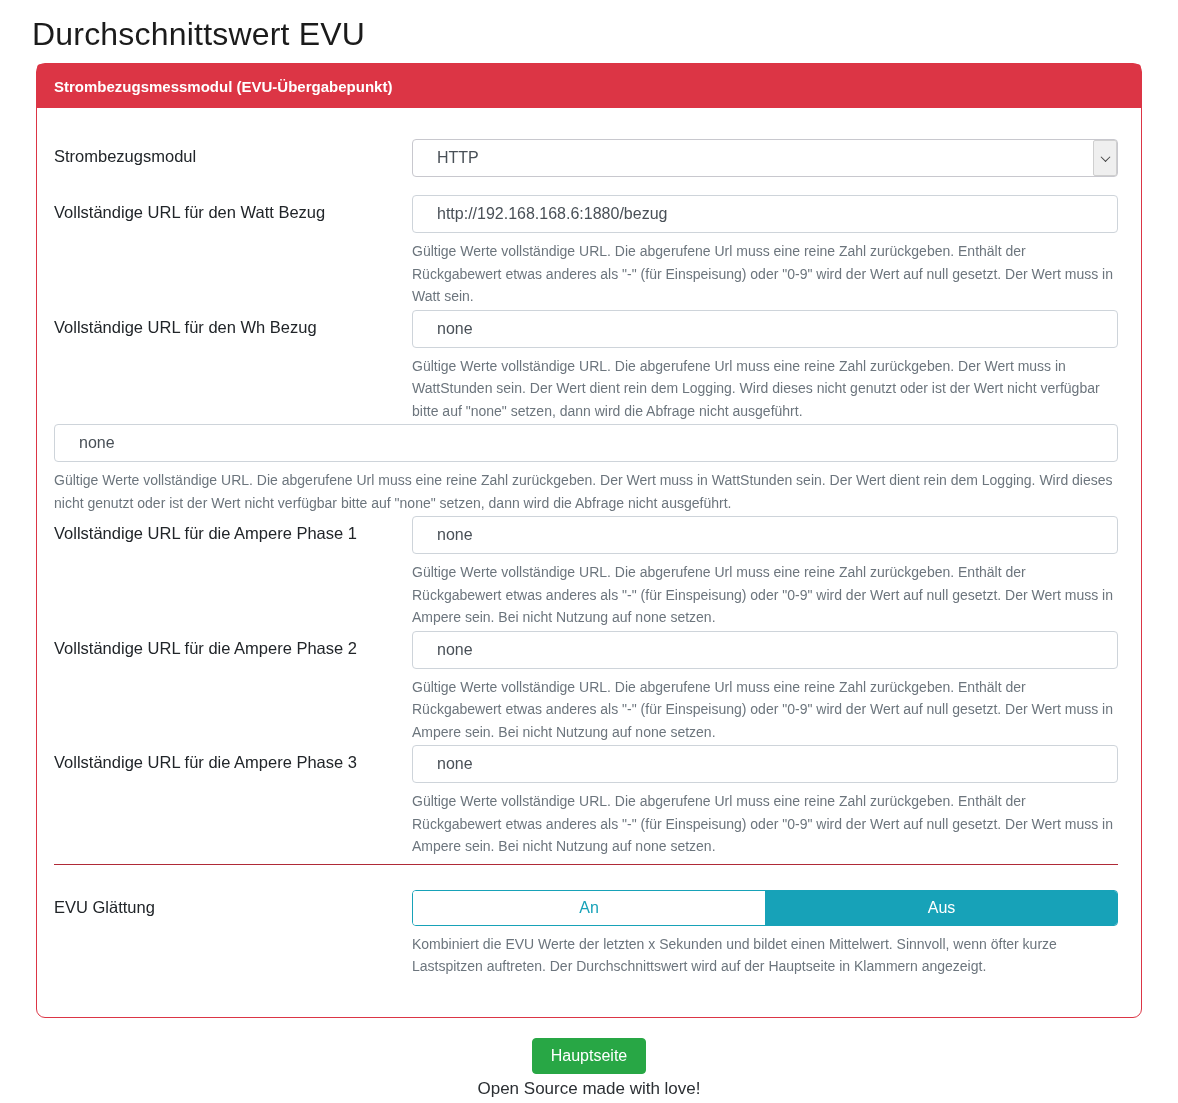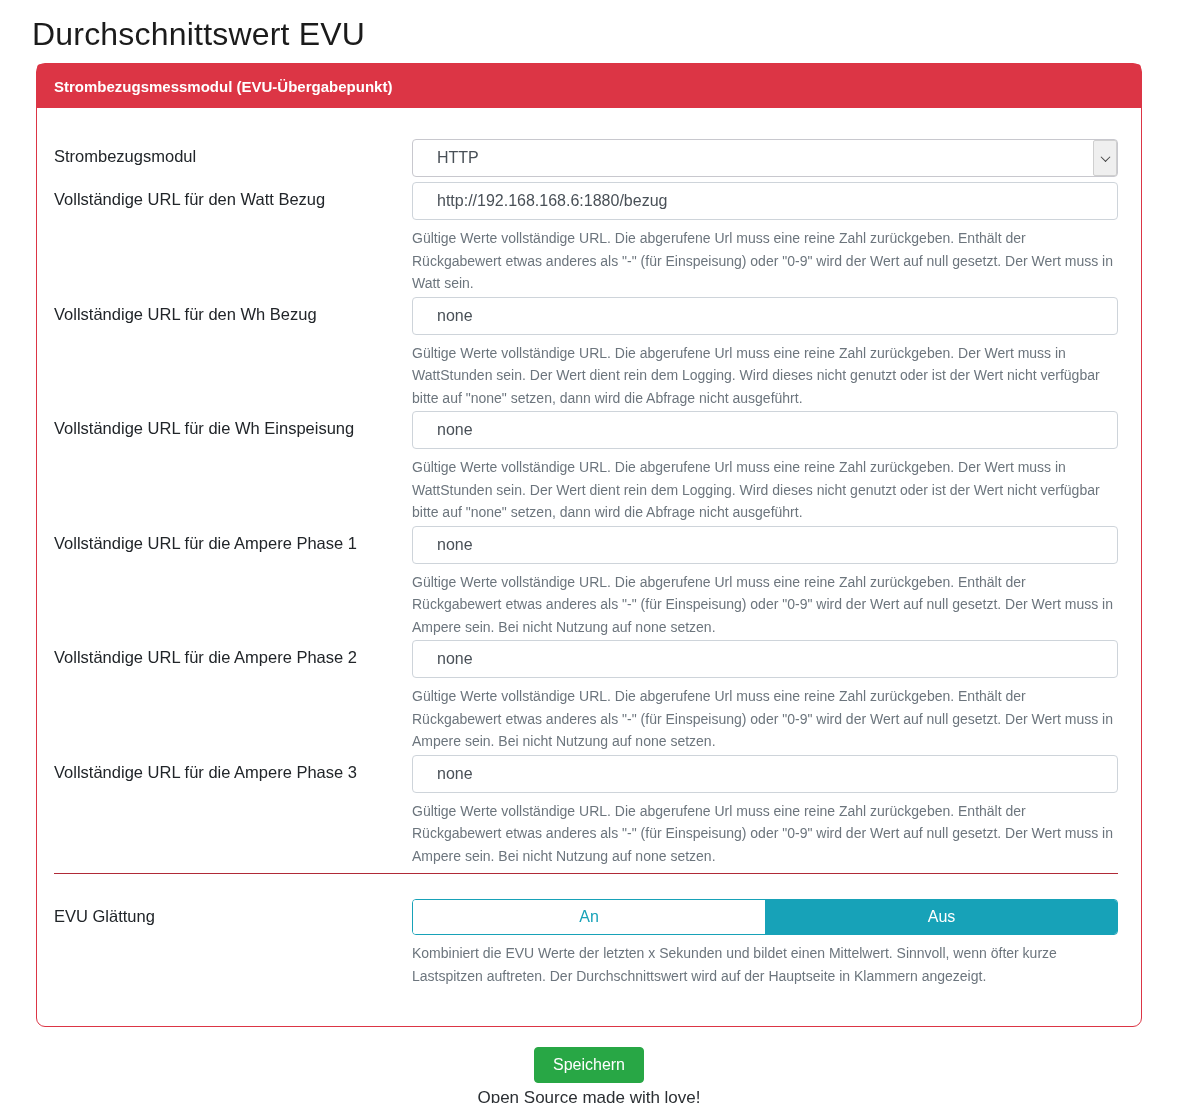--- a/index.html
+++ b/index.html
@@ -50,21 +50,21 @@
     height: 38px;
     border: 1px solid #ced4da;
     border-radius: 4px;
     background: #fff;
     font-family: "Liberation Sans", "DejaVu Sans", sans-serif;
     font-size: 16px;
     color: #495057;
     padding: 0 24px;
     display: block;
   }
-  .select-row { margin-bottom: 5px; }
+  .select-row { margin-bottom: 18px; }
   .select-wrap { position: relative; }
   .select-box {
     appearance: none;
     display: flex; align-items: center;
     border-color: #c8c8ce;
     user-select: none;
   }
   .select-button {
     position: absolute;
     top: 1px; right: 1px; bottom: 1px;
@@ -162,21 +162,20 @@
 
     <div class="form-row">
       <div class="label-col">Vollständige URL für den Wh Bezug</div>
       <div class="control-col">
         <input class="text-input" type="text" value="none" style="">
         <div class="help-text">Gültige Werte vollständige URL. Die abgerufene Url muss eine reine Zahl zurückgeben. Der Wert muss in WattStunden sein. Der Wert dient rein dem Logging. Wird dieses nicht genutzt oder ist der Wert nicht verfügbar bitte auf "none" setzen, dann wird die Abfrage nicht ausgeführt.</div>
       </div>
     </div>
 
     <div class="form-row">
-      <div class="label-col">Vollständige URL für die Wh Einspeisung</div>
       <div class="control-col">
         <input class="text-input" type="text" value="none" style="">
         <div class="help-text">Gültige Werte vollständige URL. Die abgerufene Url muss eine reine Zahl zurückgeben. Der Wert muss in WattStunden sein. Der Wert dient rein dem Logging. Wird dieses nicht genutzt oder ist der Wert nicht verfügbar bitte auf "none" setzen, dann wird die Abfrage nicht ausgeführt.</div>
       </div>
     </div>
 
     <div class="form-row">
       <div class="label-col">Vollständige URL für die Ampere Phase 1</div>
       <div class="control-col">
         <input class="text-input" type="text" value="none" style="">
@@ -210,16 +209,16 @@
           <button class="toggle-btn active">Aus</button>
         </div>
         <div class="help-text">Kombiniert die EVU Werte der letzten x Sekunden und bildet einen Mittelwert. Sinnvoll, wenn öfter kurze Lastspitzen auftreten. Der Durchschnittswert wird auf der Hauptseite in Klammern angezeigt.</div>
       </div>
     </div>
 
   </div>
 </div>
 
 <div class="save-row">
-  <button class="save-button">Speichern</button>
+  <button class="save-button">Hauptseite</button>
 </div>
 
 <div class="footer-line1">Open Source made with love!</div>
 
 </body></html>

